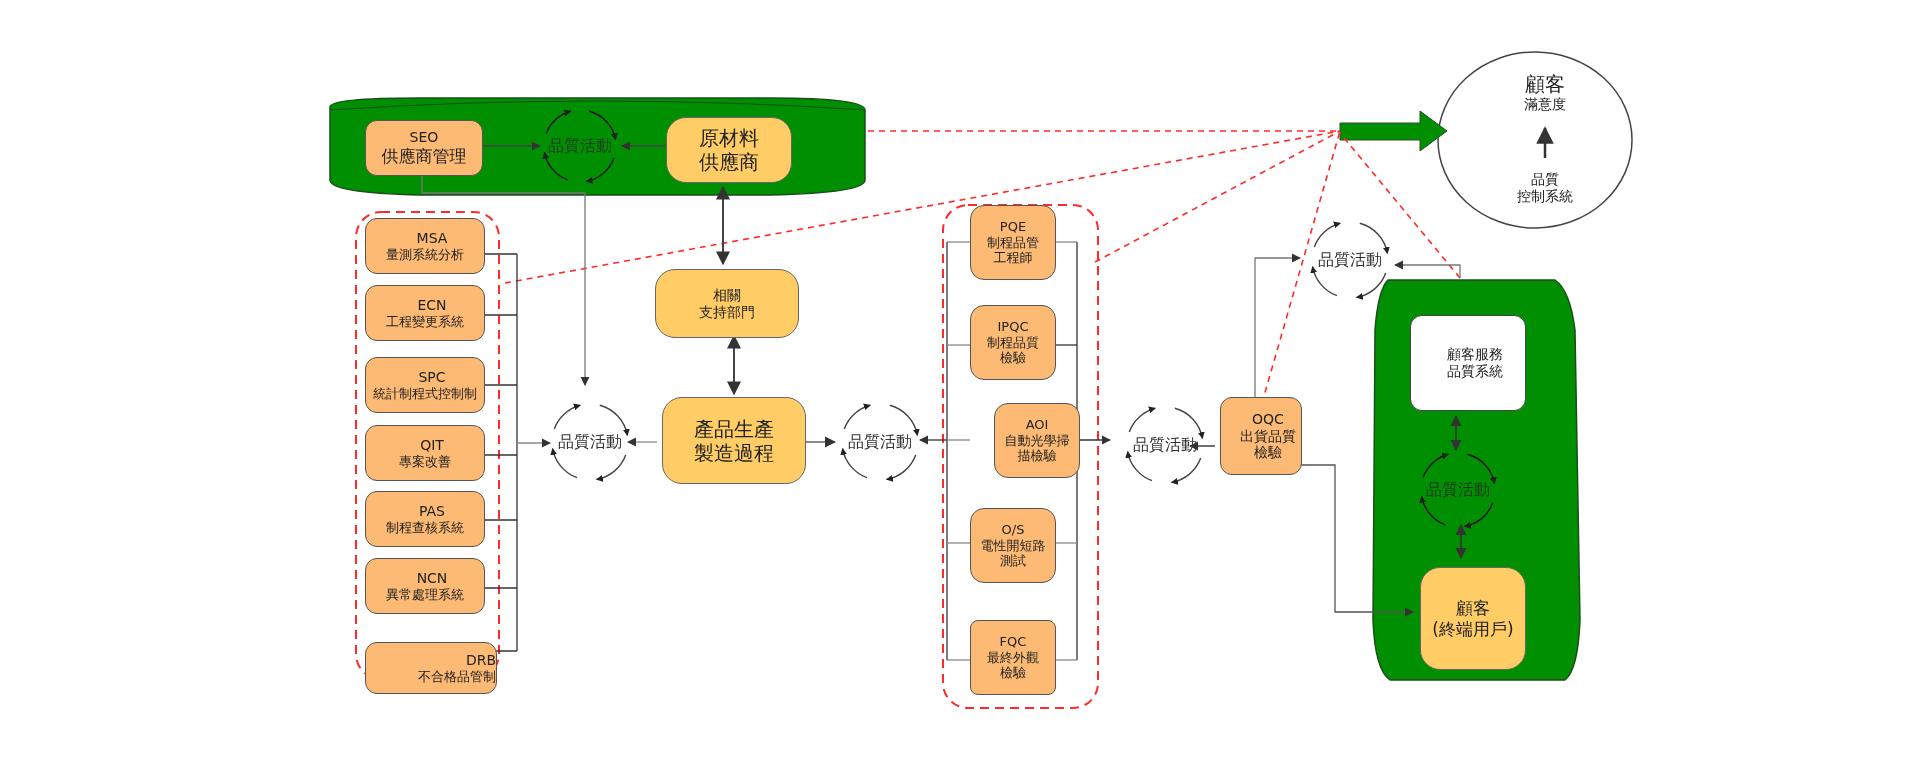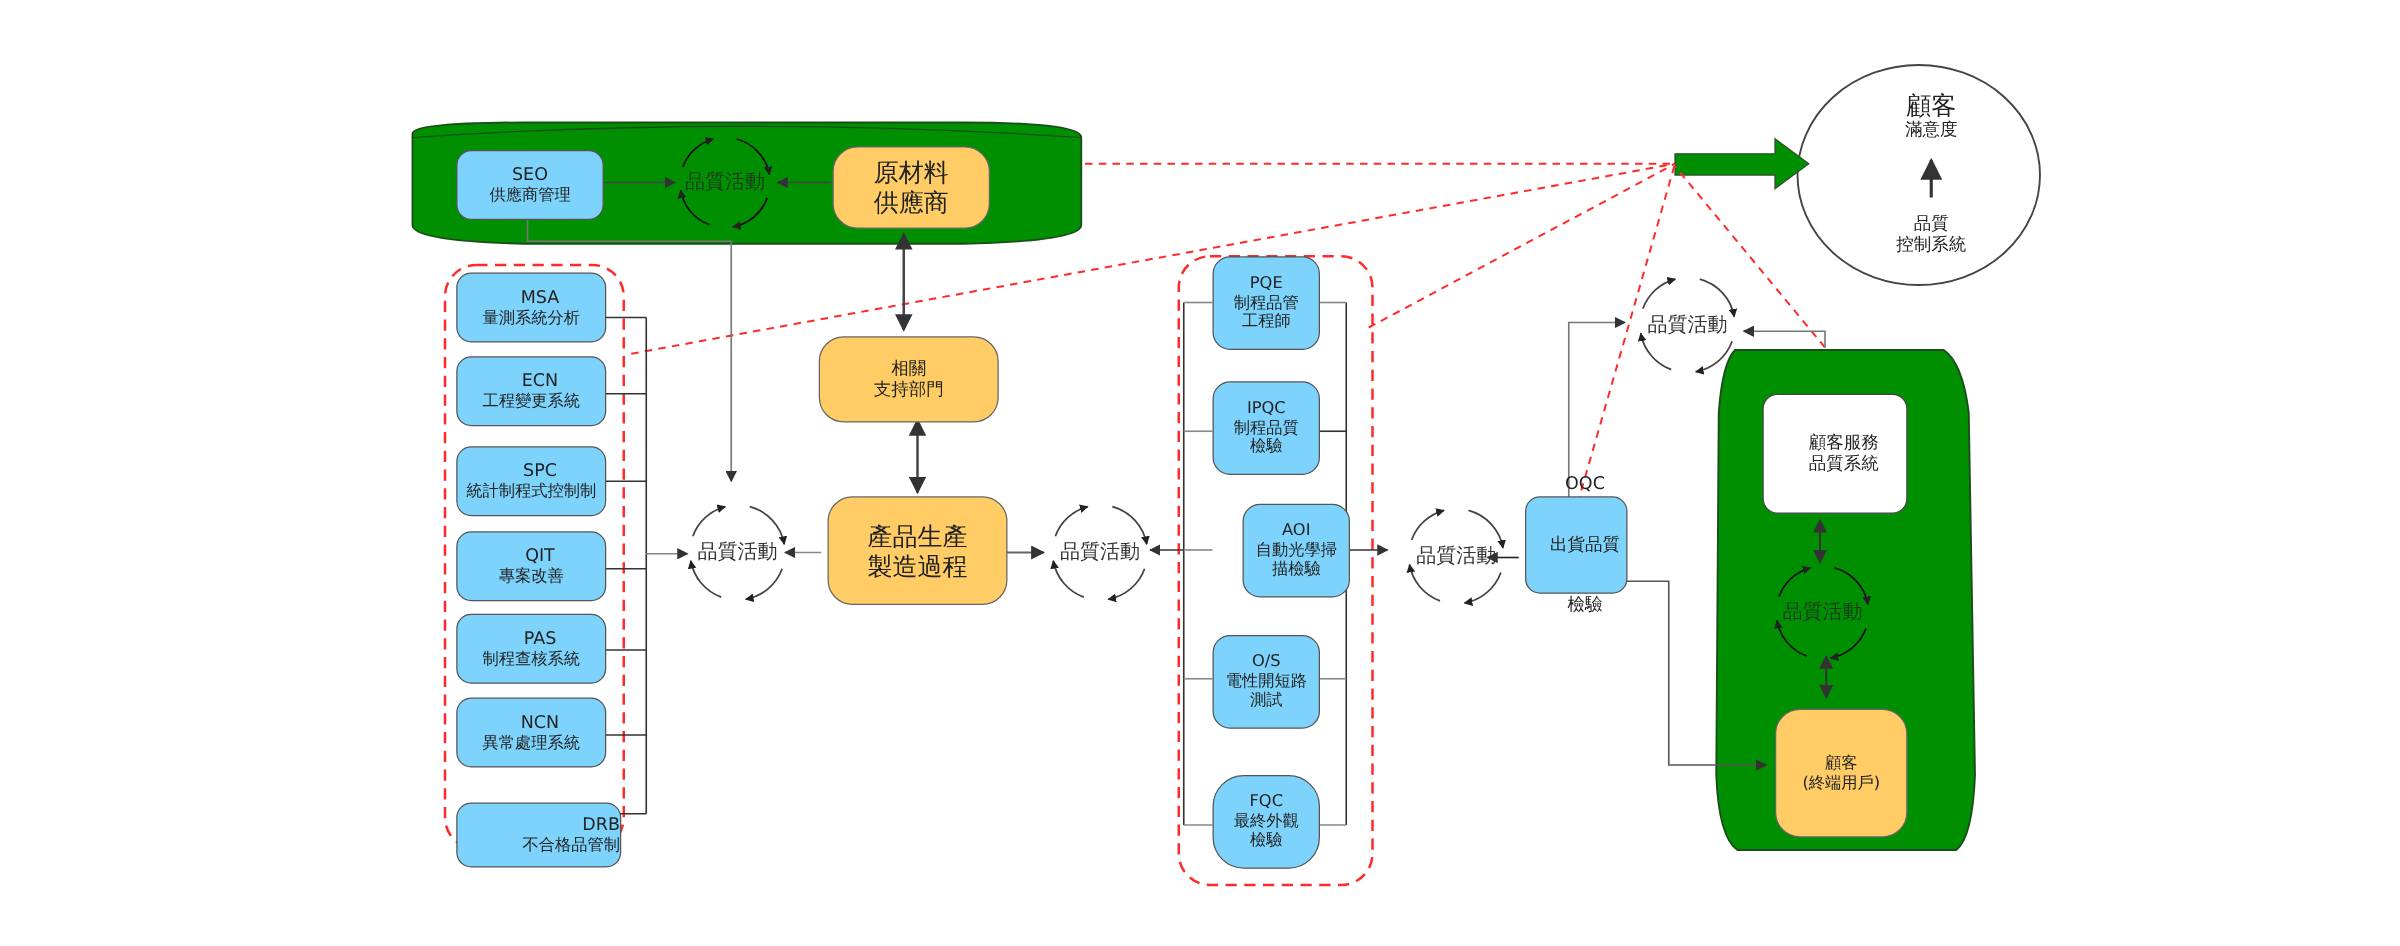--- a/index.html
+++ b/index.html
@@ -1,26 +1,26 @@
 <!DOCTYPE html>
 <html><head>
 <meta charset="utf-8">
 <style>
   html, body { margin: 0; padding: 0; background: #ffffff; }
   body { width: 1920px; height: 757px; position: relative; overflow: hidden;
          font-family: "DejaVu Sans", "Liberation Sans", sans-serif; color: #222; }
   #canvas { position: absolute; left: 0; top: 0; width: 1920px; height: 757px; }
   .node { position: absolute; box-sizing: border-box; display: flex; flex-direction: column;
           align-items: center; justify-content: center; text-align: center; line-height: 1.2; }
-  .white-box { background: #7dd3fc; border: 1.5px solid #555; border-radius: 12px; }
+  .white-box { background: #fdba74; border: 1.5px solid #555; border-radius: 12px; }
   .orange-box { background: #ffcc66; border: 1.5px solid #666; border-radius: 20px; }
   .lbl { display: block; white-space: nowrap; }
   .t13 { font-size: 13px; }
   .t14 { font-size: 14px; padding-left: 14px; }
-  .t17 { font-size: 13px; }
+  .t17 { font-size: 17px; }
   .t18 { font-size: 14px; }
   .t20 { font-size: 20px; }
   .cycle-label { position: absolute; font-size: 16px; color: #333; white-space: nowrap;
                  transform: translate(-50%, -50%); }
   .cycle-label.on-green { color: #1d3d1d; }
 </style>
 </head>
 <body>
 
 <svg id="canvas" width="1920" height="757" viewBox="0 0 1920 757" xmlns="http://www.w3.org/2000/svg">
@@ -215,28 +215,28 @@
     <div class="node white-box" style="left: 970px; top: 403px; width: 86px; height: 75px; border-radius: 14px; margin-left: 24px;">
       <span class="lbl t13">AOI</span>
       <span class="lbl t13">自動光學掃</span>
       <span class="lbl t13">描檢驗</span>
     </div>
     <div class="node white-box" style="left: 970px; top: 508px; width: 86px; height: 75px; border-radius: 14px;">
       <span class="lbl t13">O/S</span>
       <span class="lbl t13">電性開短路</span>
       <span class="lbl t13">測試</span>
     </div>
-    <div class="node white-box" style="left: 970px; top: 620px; width: 86px; height: 75px; border-radius: 25px;">
+    <div class="node white-box" style="left: 970px; top: 620px; width: 86px; height: 75px; border-radius: 8px;">
       <span class="lbl t13">FQC</span>
       <span class="lbl t13">最終外觀</span>
       <span class="lbl t13">檢驗</span>
     </div>
   </div>
 
-<div class="node white-box" style="left:1220px;top:397px;width:82px;height:78px;border-radius:12px;gap:32px;">
+<div class="node white-box" style="left:1220px;top:397px;width:82px;height:78px;border-radius:12px;">
   <span class="lbl t14">OQC</span>
   <span class="lbl t14">出貨品質</span>
   <span class="lbl t14">檢驗</span>
 </div>
 
 <div class="node" style="left:1410px;top:315px;width:116px;height:96px;background:#fff;border:1.5px solid #444;border-radius:12px;">
   <span class="lbl t14">顧客服務</span>
   <span class="lbl t14">品質系統</span>
 </div>
 <div class="node orange-box" style="left:1420px;top:567px;width:106px;height:103px;">

